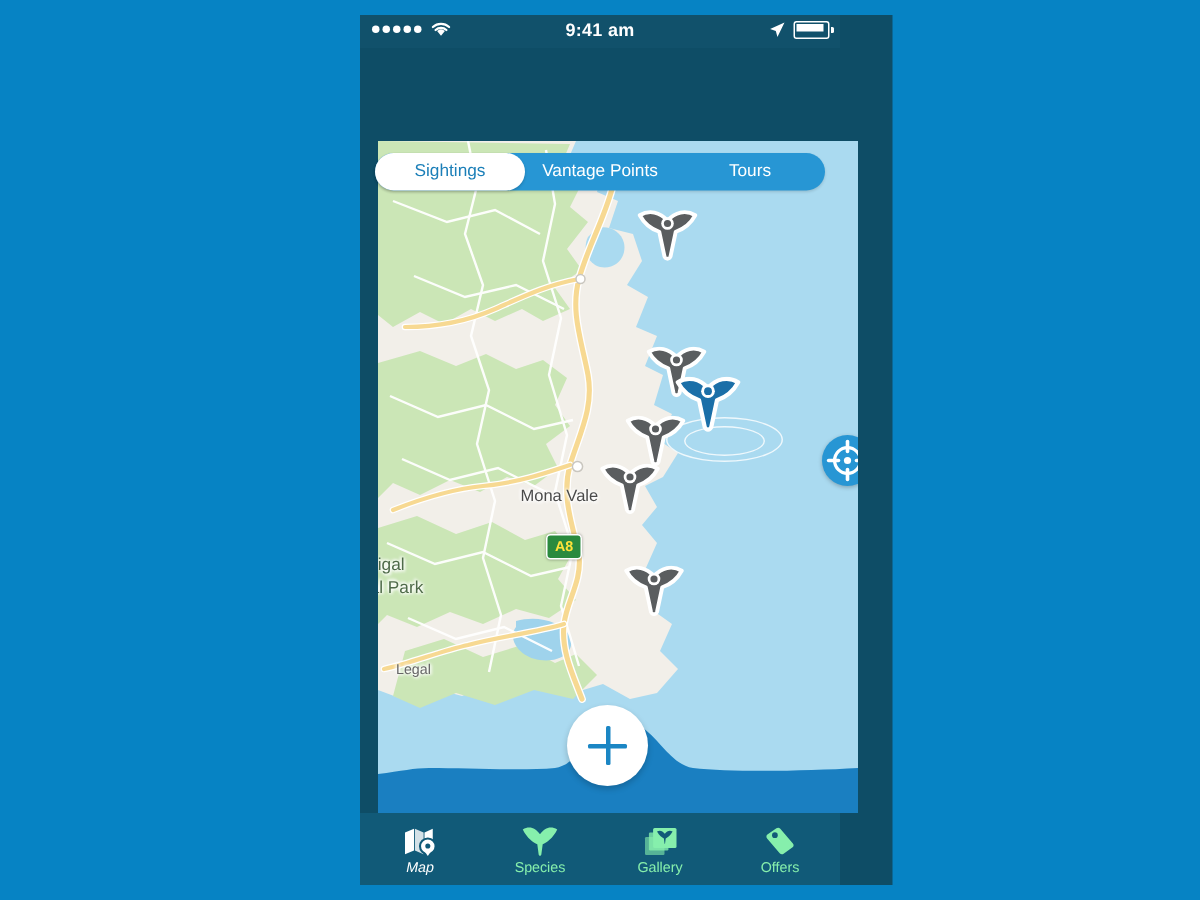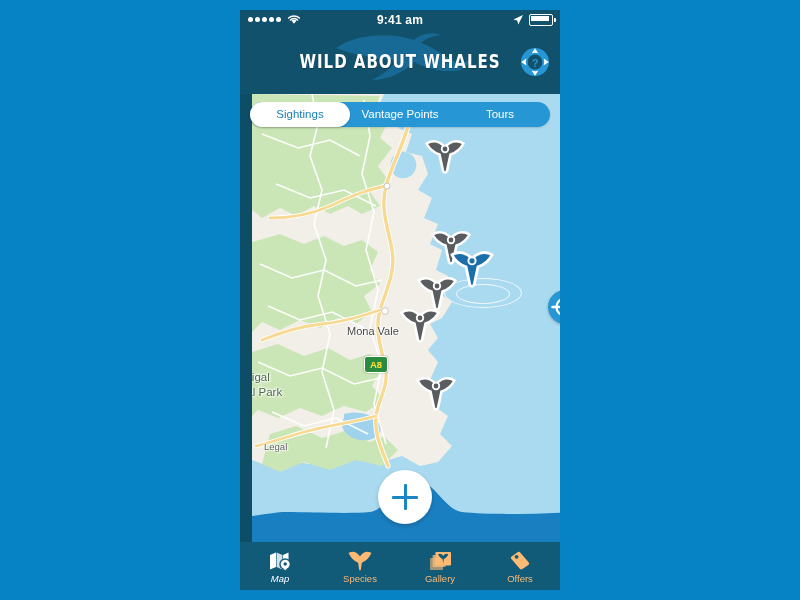--- a/index.html
+++ b/index.html
@@ -16,20 +16,21 @@
 
   
   #phone {
     position: absolute;
     left: 240px;
     top: 10px;
     width: 320px;
     height: 580px;
     background: #0e4d66;
     overflow: hidden;
+    padding-left: 35px;
   }
 
   
   #statusbar {
     position: absolute;
     left: 0; top: 0;
     width: 320px; height: 22px;
     background: #11516b;
     color: #ffffff;
     font-size: 11px;
@@ -259,21 +260,21 @@
     z-index: 32;
   }
   .tab {
     flex: 1;
     display: flex;
     flex-direction: column;
     align-items: center;
     justify-content: center;
     gap: 2px;
     cursor: pointer;
-    color: #fdba74;
+    color: #86efac;
     padding-top: 2px;
   }
   .tab.active { color: #ffffff; font-style: italic; }
   .tab .tlabel {
     font-size: 9.5px;
     line-height: 10px;
   }
   .tab .ticon { height: 22px; display: flex; align-items: center; }
 </style>
 </head>
@@ -298,38 +299,20 @@
     <div id="sb-right">
       <svg width="12" height="12" viewBox="0 0 12 12">
         <path d="M11 1 L1.4 5.4 L5.2 6.6 L6.3 10.6 Z" fill="#ffffff"></path>
       </svg>
       <span class="battery">
           <i></i>
         </span>
     </div>
   </div>
 
-  <div id="header">
-    <svg id="header-whale" viewBox="0 0 150 58">
-      <path d="M8 16 C28 2 62 0 86 8 C104 14 116 24 128 30 C133 32 139 30 143 26 C141 34 134 39 126 39
-               C112 40 98 36 86 30 C76 40 60 48 44 48 C56 42 64 36 68 28
-               C50 26 28 24 8 16 Z" fill="#1d80b8"></path>
-      <path d="M86 8 C92 2 104 0 112 3 C104 4 96 7 92 12 Z" fill="#1d80b8"></path>
-    </svg>
-    <div id="app-title">WILD ABOUT WHALES</div>
-    <svg id="help-button" viewBox="0 0 30 30">
-      <circle cx="15" cy="15" r="14" fill="#2796d4"></circle>
-      <circle cx="15" cy="15" r="7.4" fill="#11516b"></circle>
-      <path d="M15 1.2 L18.4 6.4 A9.6 9.6 0 0 0 11.6 6.4 Z" fill="#ffffff"></path>
-      <path d="M15 28.8 L18.4 23.6 A9.6 9.6 0 0 1 11.6 23.6 Z" fill="#ffffff"></path>
-      <path d="M1.2 15 L6.4 11.6 A9.6 9.6 0 0 0 6.4 18.4 Z" fill="#ffffff"></path>
-      <path d="M28.8 15 L23.6 11.6 A9.6 9.6 0 0 1 23.6 18.4 Z" fill="#ffffff"></path>
-      <text x="15" y="19.6" font-family="Liberation Sans, sans-serif" font-size="11" font-weight="bold" fill="#2796d4" text-anchor="middle">?</text>
-    </svg>
-  </div>
 
   <div id="map">
     <svg width="320" height="448" viewBox="0 0 320 448">
 
       <rect x="0" y="0" width="320" height="448" fill="#aadaf0"></rect>
 
       <path d="M0,0 L132,0 L126,14 L150,18 L146,34 L160,40 L154,58 L170,62 L176,80 L166,96
                L180,104 L172,124 L186,130 L178,150 L190,156 L184,176 L196,182 L188,200
                L200,208 L190,224 L178,230 L186,244 L176,256 L186,268 L178,286 L190,296
                L182,312 L196,322 L188,340 L200,352 L186,368 L168,372 L150,362 L130,368

